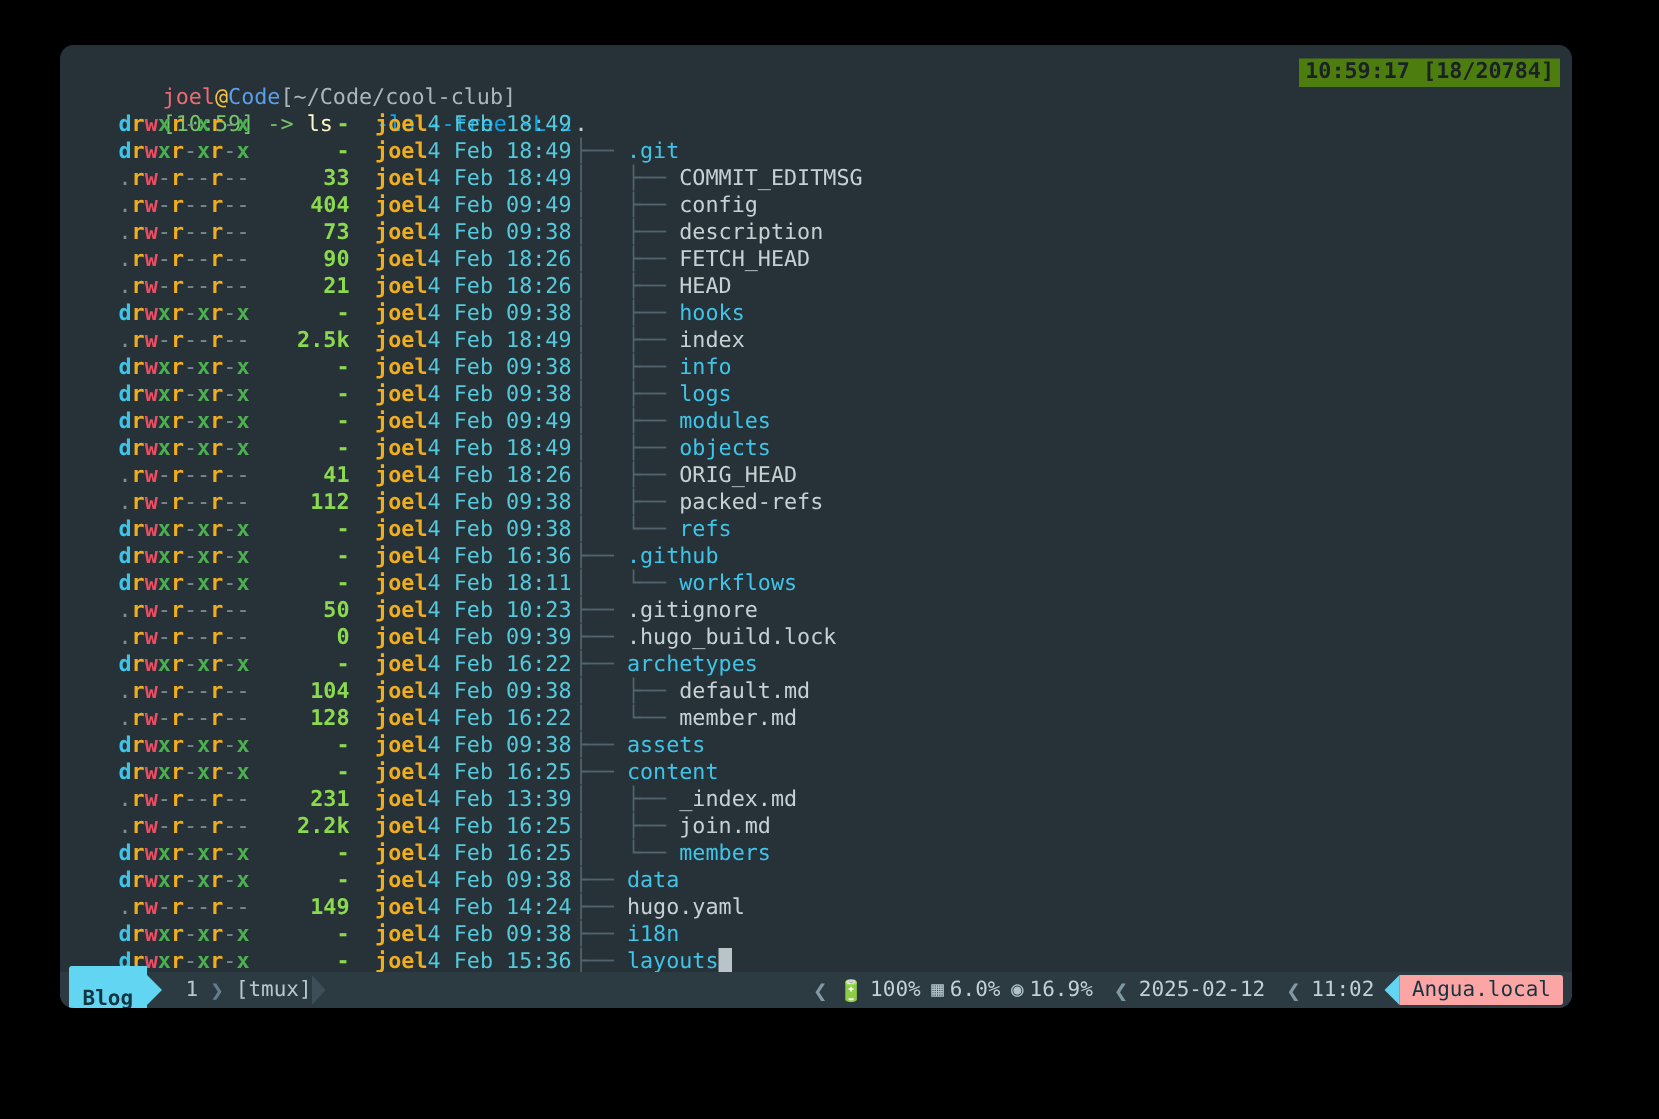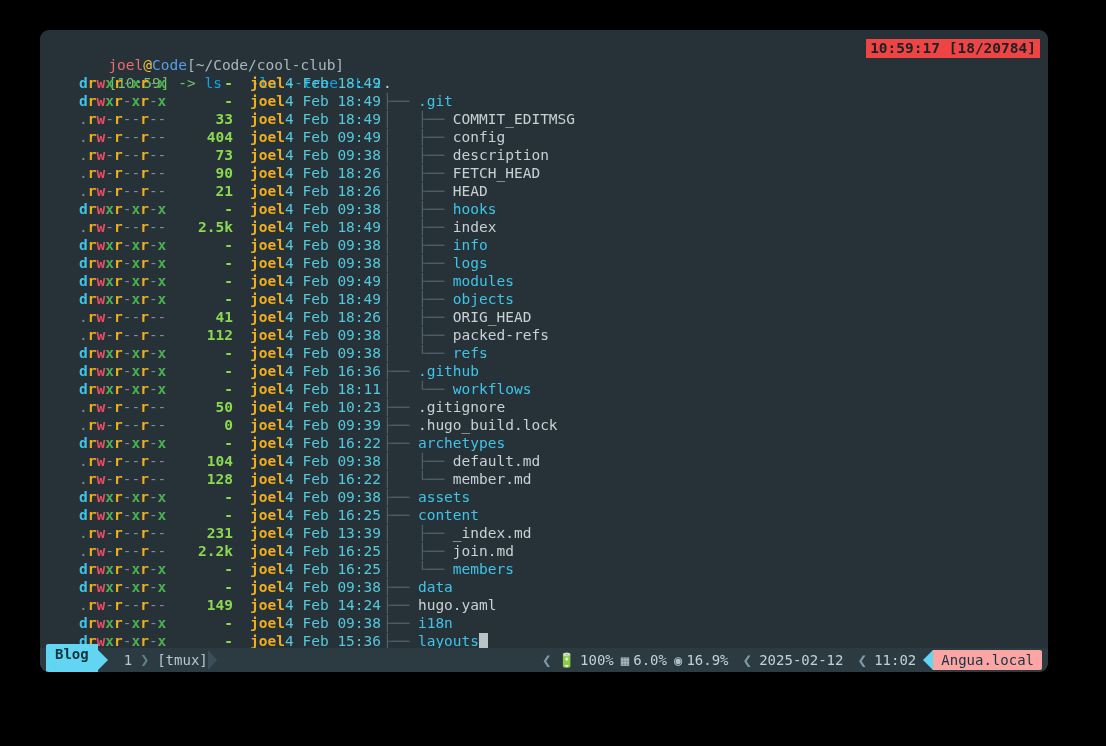--- a/index.html
+++ b/index.html
@@ -16,27 +16,27 @@
 
   .ln{ height:18px; line-height:18px; font-size:14.5px; white-space:pre; letter-spacing:0px; }
 
   
   .pl{ padding-left:16px; }
   .c-user{ color:#ec6b72; }
   .c-at{ color:#f5c342; }
   .c-host{ color:#5b9ee8; }
   .c-path{ color:#aab6bd; }
   .c-green{ color:#76c36b; }
-  .c-cmd{ color:#0ea5e9; }
+  .c-cmd{ color:#fef9c3; }
   .c-flag{ color:#0ea5e9;margin-left:20px; }
 
   
   #clock{
     position:absolute; right:8px; top:9px;
-    background:#ef4444; color:#1b2226;
+    background:#4d7c0f; color:#1b2226;
     font-size:14.5px; line-height:19px; height:19px;
     padding:0 4px; font-weight:bold; white-space:pre;
   }
 
   
   .row{ display:flex; height:18px; line-height:18px; font-size:14.5px; white-space:pre; padding-left:16px;margin-left:23px; }
   .perm{ width:104px; flex:0 0 104px; letter-spacing:0px; }
   .size{ width:50px; flex:0 0 50px; text-align:right; color:#8bd94f; font-weight:bold; }
   .user{ width:52px; flex:0 0 52px; text-align:right; color:#f0ad1e; font-weight:bold; }
   .date{ width:86px; flex:0 0 86px; text-align:right; color:#56c8db; }
@@ -57,21 +57,21 @@
   .cursor{ display:inline-block; width:9px; height:16px; background:#b9c4c9;
            vertical-align:-3px; }
 
   
   #status{
     flex:0 0 24px; height:24px; background:#2c3b42;
     display:flex; align-items:center; font-size:14px;
     color:#9fb1b9; position:relative;
   }
   .seg{ display:flex; align-items:center; height:24px; white-space:pre; }
-  .blog{ background:#62d5f2; color:#14343f; font-weight:bold; padding:0 9px;
+  .blog{ background:#62d5f2; color:#14343f; font-weight:bold; padding:12px 9px;
          height:32px; line-height:20px; margin-left:6px; border-radius:2px 0 0 2px; }
   .arrow-r{ width:0;height:0;border-left:10px solid #62d5f2;
             border-top:10px solid transparent;border-bottom:10px solid transparent; }
   .sep-r{ color:#63808c; padding:0 8px; font-size:15px; }
   .win-num{ color:#b8c7cd; }
   .tmux{ color:#b8c7cd; }
   .arrow-sep{ width:0;height:0;border-left:9px solid #3c4f58;
               border-top:10px solid transparent;border-bottom:10px solid transparent; }
   .spacer{ flex:1 1 auto; }
   .sep-l{ color:#7f9aa5; font-size:16px; padding:0 7px; }

